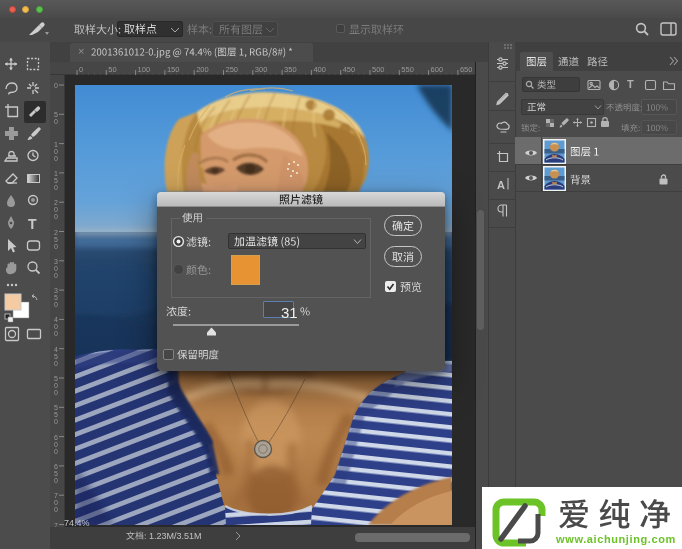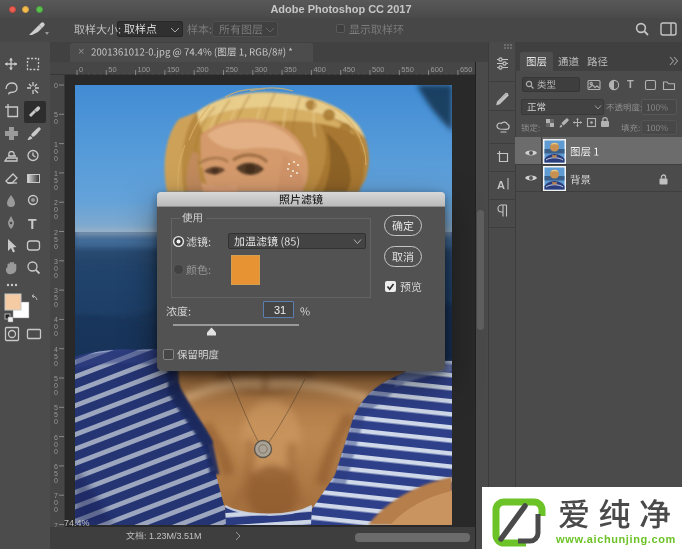--- a/index.html
+++ b/index.html
@@ -2,21 +2,20 @@
 <html><head><meta charset="utf-8"><style>
 *{margin:0;padding:0;box-sizing:border-box}
 html,body{width:682px;height:549px;overflow:hidden;background:#4b4b4b;font-family:"Liberation Sans",sans-serif;}
 .abs{position:absolute}
 </style></head><body>
 <div class="abs" style="left:0;top:0;width:682px;height:549px;background:#4b4b4b">
 <div class="abs" style="left:0;top:0;width:682px;height:18px;background:linear-gradient(#585858,#4a4a4a)"></div>
     <div class="abs" style="left:8.5px;top:6px;width:7px;height:7px;border-radius:50%;background:#e95f53;border:0.5px solid #c94438"></div>
     <div class="abs" style="left:22.0px;top:6px;width:7px;height:7px;border-radius:50%;background:#f4bd4c;border:0.5px solid #d4a040"></div>
     <div class="abs" style="left:36.0px;top:6px;width:7px;height:7px;border-radius:50%;background:#5cc14f;border:0.5px solid #45a438"></div>
-    <div class="abs" style="left:0;top:3px;width:682px;text-align:center;font-size:11px;font-weight:bold;color:#c6c6c6">Adobe Photoshop CC 2017</div>
     <div class="abs" style="left:0;top:18px;width:682px;height:24px;background:#474747"></div>
     <svg class="abs" style="left:26px;top:20px" width="26" height="18" viewBox="0 0 26 18">
 <path d="M3 15 L9 9 L12 12 L6 15 Z M9 9 L13 5 L16 8 L12 12 Z" fill="#cfcfcf"></path>
 <path d="M13 5 L15 3 a2 2 0 0 1 3 3 L16 8 Z" fill="#cfcfcf"></path>
 <path d="M19 12 l4 0 l-2 3 z" fill="#9a9a9a"></path>
     </svg>
     <div class="abs" style="left:117px;top:21px;width:66px;height:16px;background:#303030;border:1px solid #282828;border-radius:2px"></div>
     <div class="abs" style="left:212px;top:21px;width:66px;height:16px;background:#404040;border:1px solid #4f4f4f;border-radius:2px"></div>
     <svg class="abs" style="left:170px;top:26px" width="10" height="8">
       <path d="M1 2 l4 4 l4-4" stroke="#aaa" fill="none"></path>
@@ -607,21 +606,21 @@
     <div class="abs" style="left:228px;top:233px;width:138px;height:16px;background:#434343;border:1px solid #323232;border-radius:2px"></div>
     <svg class="abs" style="left:353px;top:238px" width="9" height="8">
       <path d="M1 1.5 l3.5 4 l3.5-4" stroke="#b5b5b5" fill="none"></path>
     </svg>
     <svg class="abs" style="left:172px;top:263px" width="13" height="13">
       <circle cx="6.5" cy="6.5" r="5.6" fill="#585858"></circle>
       <circle cx="6.5" cy="6.5" r="4.6" fill="#424242"></circle>
     </svg>
     <div class="abs" style="left:231px;top:255px;width:29px;height:30px;background:#e79233;border:1px solid #d4a050"></div>
     <div class="abs" style="left:263px;top:301px;width:31px;height:17px;background:#464646;border:1.5px solid #5b7fae;border-radius:1px"></div>
-    <div class="abs" style="left:274px;top:304px;font-size:11px;color:#f0f0f0">31</div>
+    <div class="abs" style="left:281px;top:304px;font-size:15px;color:#f0f0f0">31</div>
     <div class="abs" style="left:173px;top:324px;width:126px;height:2px;background:#9a9a9a"></div>
     <svg class="abs" style="left:206px;top:327px" width="11" height="9">
       <path d="M5.5 0.5 L10 5.5 L10 8.5 L1 8.5 L1 5.5 Z" fill="#e2e2e2"></path>
     </svg>
     <div class="abs" style="left:163px;top:349px;width:11px;height:11px;background:#464646;border:1px solid #828282;border-radius:2px"></div>
     <div class="abs" style="left:384px;top:215px;width:38px;height:21px;border:1px solid #c6c6c6;border-radius:10.5px"></div>
     <div class="abs" style="left:384px;top:246px;width:38px;height:21px;border:1px solid #c6c6c6;border-radius:10.5px"></div>
     <div class="abs" style="left:385px;top:281px;width:11px;height:11px;background:#ededed;border-radius:2px"></div>
     <svg class="abs" style="left:385px;top:281px" width="11" height="11">
       <path d="M2.5 5.5 l2.2 2.7 L8.5 3" stroke="#2e2e2e" stroke-width="1.7" fill="none"></path>

